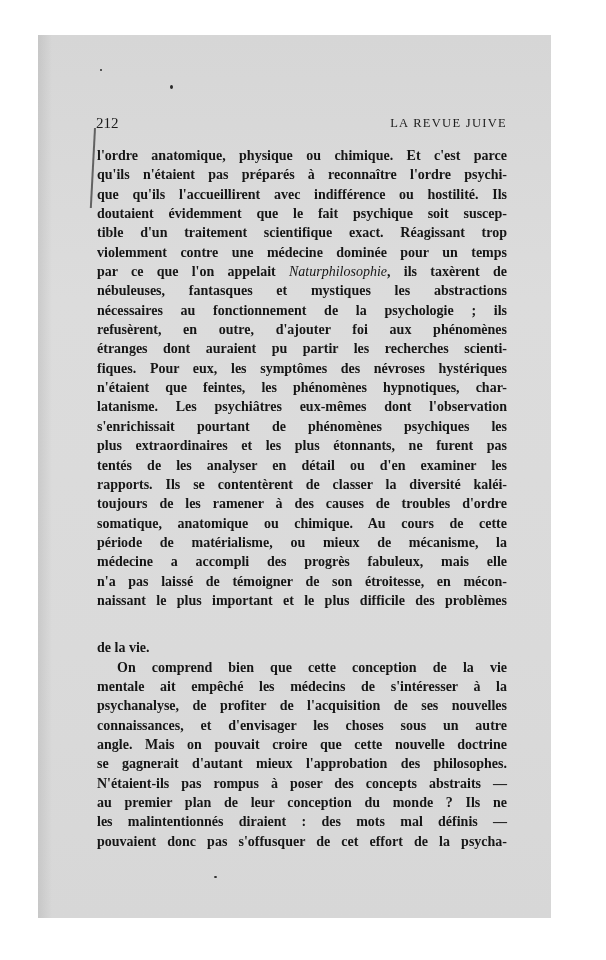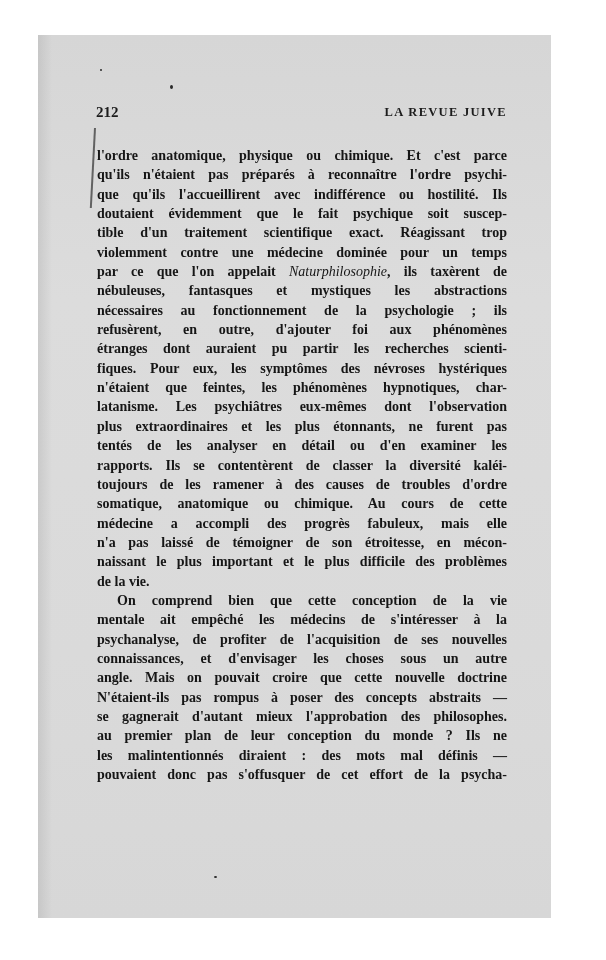--- a/index.html
+++ b/index.html
@@ -10,38 +10,38 @@
   .page {
     position: absolute; left: 38px; top: 35px; width: 513px; height: 883px;
     background: linear-gradient(180deg, #d6d6d6 0%, #dcdcdc 30%, #dadada 70%, #d7d7d7 100%);
   }
   .page::before {
     content: ""; position: absolute; left: 0; top: 0; width: 14px; height: 100%;
     background: linear-gradient(90deg, rgba(170,170,170,0.35), rgba(170,170,170,0));
   }
   .speck { position: absolute; background: #2a2a2a; border-radius: 50%; }
   .running-head {
-    position: absolute; left: 96px; top: 104px; width: 411px; height: 18px;
-    color: #1c1c1c; font-weight: bold;
+    position: absolute; left: 96px; top: 115px; width: 411px; height: 18px;
+    color: #1c1c1c; font-weight: normal;
   }
   .page-number { position: absolute; left: 0; top: 0; font-size: 15px; }
   .journal-title { position: absolute; right: 0; top: 1px; font-size: 12.5px; letter-spacing: 1.3px; }
   .margin-line {
     position: absolute; left: 94px; top: 128px; width: 1.5px; height: 80px;
     background: #3a3a3a; transform: rotate(3deg); transform-origin: top left; opacity: 0.75;
   }
   .text-block {
     position: absolute; left: 97px; top: 146px; width: 410px;
     color: #161616; font-size: 14px; font-weight: bold; line-height: 19.35px;
   }
   .line {
     display: block; text-align: justify; text-align-last: justify; white-space: nowrap;
     height: 19.35px; overflow: visible;
   }
-  .line.last { text-align-last: left; }
+  .line.last { text-align-last: left; margin-top: 28px; }
   .line.indent { text-indent: 20px; }
   .line span.it { font-style: italic; font-weight: normal; }
 </style>
 </head>
 <body>
 
 <div class="page">
   <div class="speck" style="left:62px;top:34px;width:2px;height:2px;"></div>
   <div class="speck" style="left:132px;top:50px;width:3px;height:4px;"></div>
   <div class="speck" style="left:176px;top:841px;width:3px;height:2px;"></div>
@@ -63,35 +63,37 @@
     <span class="line">tible d'un traitement scientifique exact. Réagissant trop</span>
     <span class="line">violemment contre une médecine dominée pour un temps</span>
     <span class="line"><span>par ce que l'on appelait </span><span class="it">Naturphilosophie</span><span>, ils taxèrent de</span></span>
     <span class="line">nébuleuses, fantasques et mystiques les abstractions</span>
     <span class="line">nécessaires au fonctionnement de la psychologie ; ils</span>
     <span class="line">refusèrent, en outre, d'ajouter foi aux phénomènes</span>
     <span class="line">étranges dont auraient pu partir les recherches scienti-</span>
     <span class="line">fiques. Pour eux, les symptômes des névroses hystériques</span>
     <span class="line">n'étaient que feintes, les phénomènes hypnotiques, char-</span>
     <span class="line">latanisme. Les psychiâtres eux-mêmes dont l'observation</span>
+    <span class="line">s'enrichissait pourtant de phénomènes psychiques les</span>
     <span class="line">plus extraordinaires et les plus étonnants, ne furent pas</span>
     <span class="line">tentés de les analyser en détail ou d'en examiner les</span>
     <span class="line">rapports. Ils se contentèrent de classer la diversité kaléi-</span>
     <span class="line">toujours de les ramener à des causes de troubles d'ordre</span>
     <span class="line">somatique, anatomique ou chimique. Au cours de cette</span>
+    <span class="line">période de matérialisme, ou mieux de mécanisme, la</span>
     <span class="line">médecine a accompli des progrès fabuleux, mais elle</span>
     <span class="line">n'a pas laissé de témoigner de son étroitesse, en mécon-</span>
     <span class="line">naissant le plus important et le plus difficile des problèmes</span>
     <span class="line last">de la vie.</span>
   </div>
   <div>
     <span class="line indent">On comprend bien que cette conception de la vie</span>
     <span class="line">mentale ait empêché les médecins de s'intéresser à la</span>
     <span class="line">psychanalyse, de profiter de l'acquisition de ses nouvelles</span>
     <span class="line">connaissances, et d'envisager les choses sous un autre</span>
     <span class="line">angle. Mais on pouvait croire que cette nouvelle doctrine</span>
+    <span class="line">se gagnerait d'autant mieux l'approbation des philosophes.</span>
     <span class="line">N'étaient-ils pas rompus à poser des concepts abstraits —</span>
-    <span class="line">se gagnerait d'autant mieux l'approbation des philosophes.</span>
     <span class="line">au premier plan de leur conception du monde ? Ils ne</span>
     <span class="line">les malintentionnés diraient : des mots mal définis —</span>
     <span class="line">pouvaient donc pas s'offusquer de cet effort de la psycha-</span>
   </div>
 </div>
 
 </body></html>

